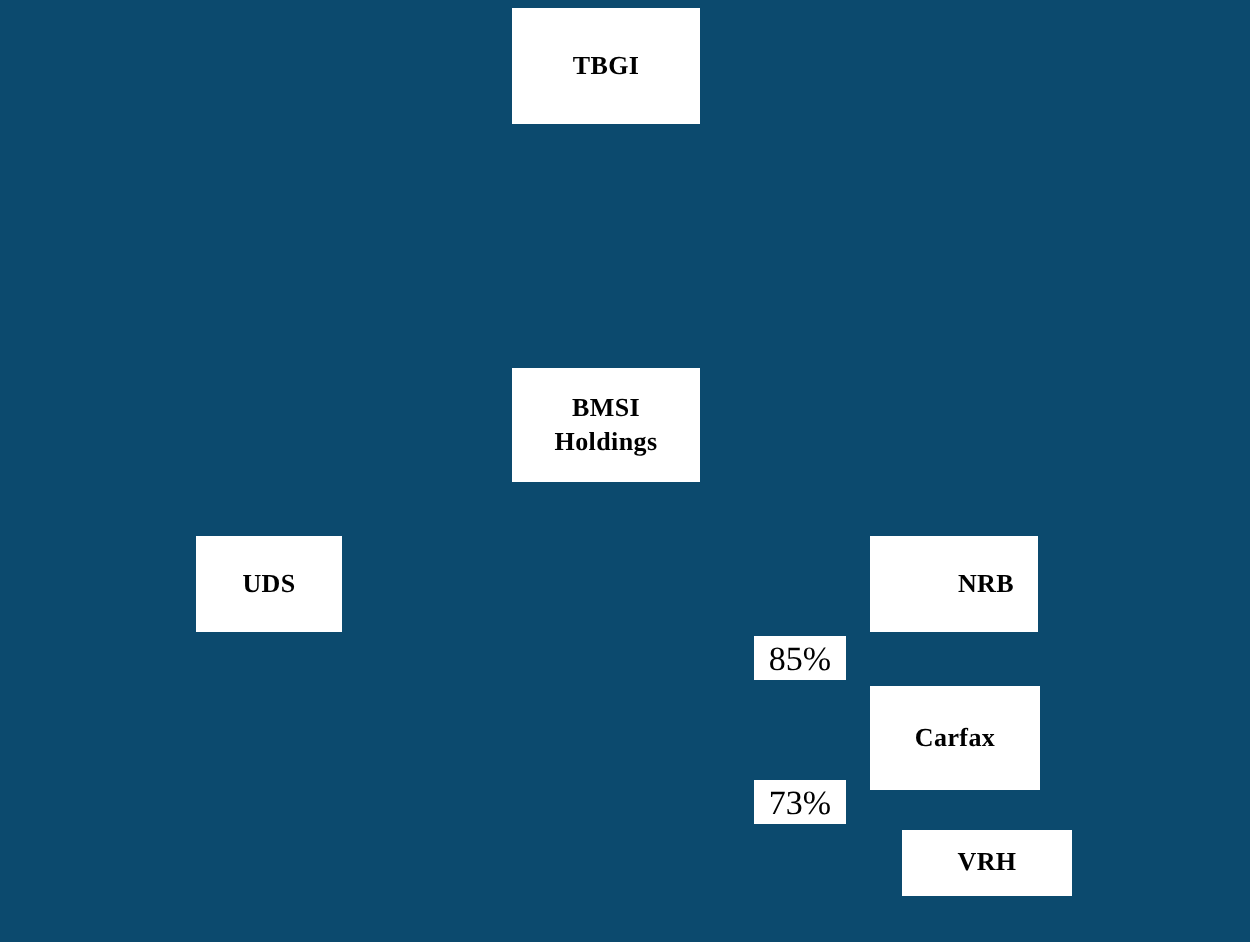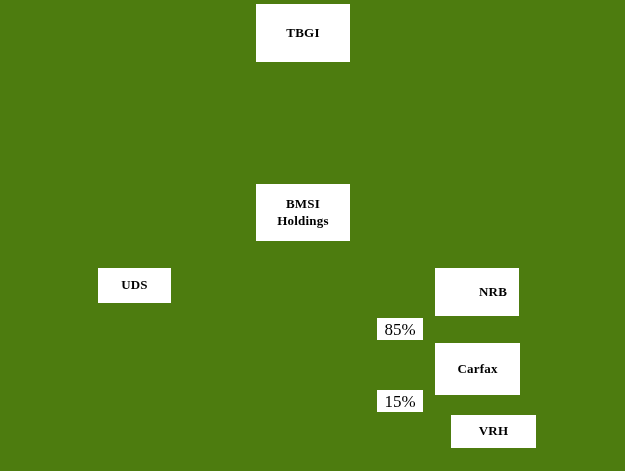--- a/index.html
+++ b/index.html
@@ -10,21 +10,21 @@
       width: 625px;
       height: 471px;
       background: #000000;
       overflow: hidden;
       font-family: "Liberation Serif", serif;
     }
     .stage {
       position: relative;
       width: 625px;
       height: 471px;
-      background: #4d7c0f;
+      background: #0c4a6e;
     }
     .node {
       position: absolute;
       background: #ffffff;
       color: #000000;
       display: flex;
       align-items: center;
       justify-content: center;
       text-align: center;
       box-sizing: border-box;
@@ -46,21 +46,21 @@
       box-sizing: border-box;
     }
     .pct .pct-label {
       font-weight: normal;
       font-size: 17px;
       line-height: 1;
     }
     
     #node-tbgi   { left: 256px; top: 4px;   width: 94px; height: 58px; }
     #node-bmsi   { left: 256px; top: 184px; width: 94px; height: 57px; }
-    #node-uds    { left: 98px;  top: 268px; width: 73px; height: 35px; }
+    #node-uds    { left: 98px;  top: 268px; width: 73px; height: 48px; }
     #node-nrb    { left: 435px; top: 268px; width: 84px; height: 48px; padding-left: 32px; }
     #node-carfax { left: 435px; top: 343px; width: 85px; height: 52px; }
     #node-vrh    { left: 451px; top: 415px; width: 85px; height: 33px; }
     #pct-85      { left: 377px; top: 318px; width: 46px; height: 22px; }
     #pct-100     { left: 377px; top: 390px; width: 46px; height: 22px; }
   </style>
 </head>
 <body>
 
 <div class="stage">
@@ -84,20 +84,20 @@
 
   <div class="pct" id="pct-85">
     <span class="pct-label">85%</span>
   </div>
 
   <div class="node" id="node-carfax">
     <span class="node-label">Carfax</span>
   </div>
 
   <div class="pct" id="pct-100">
-    <span class="pct-label">15%</span>
+    <span class="pct-label">73%</span>
   </div>
 
   <div class="node" id="node-vrh">
     <span class="node-label">VRH</span>
   </div>
 
 </div>
 
 </body></html>

